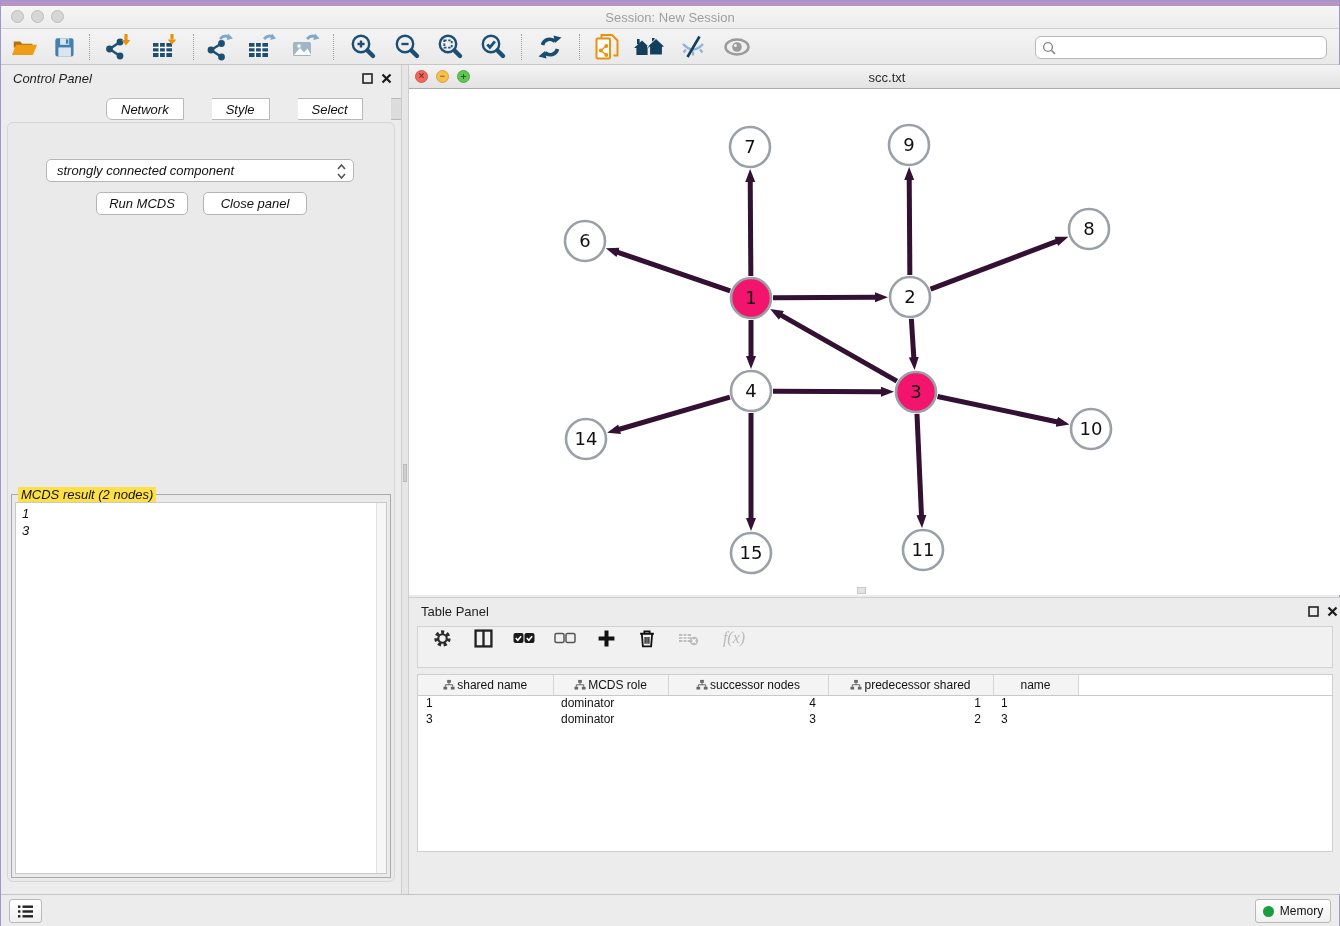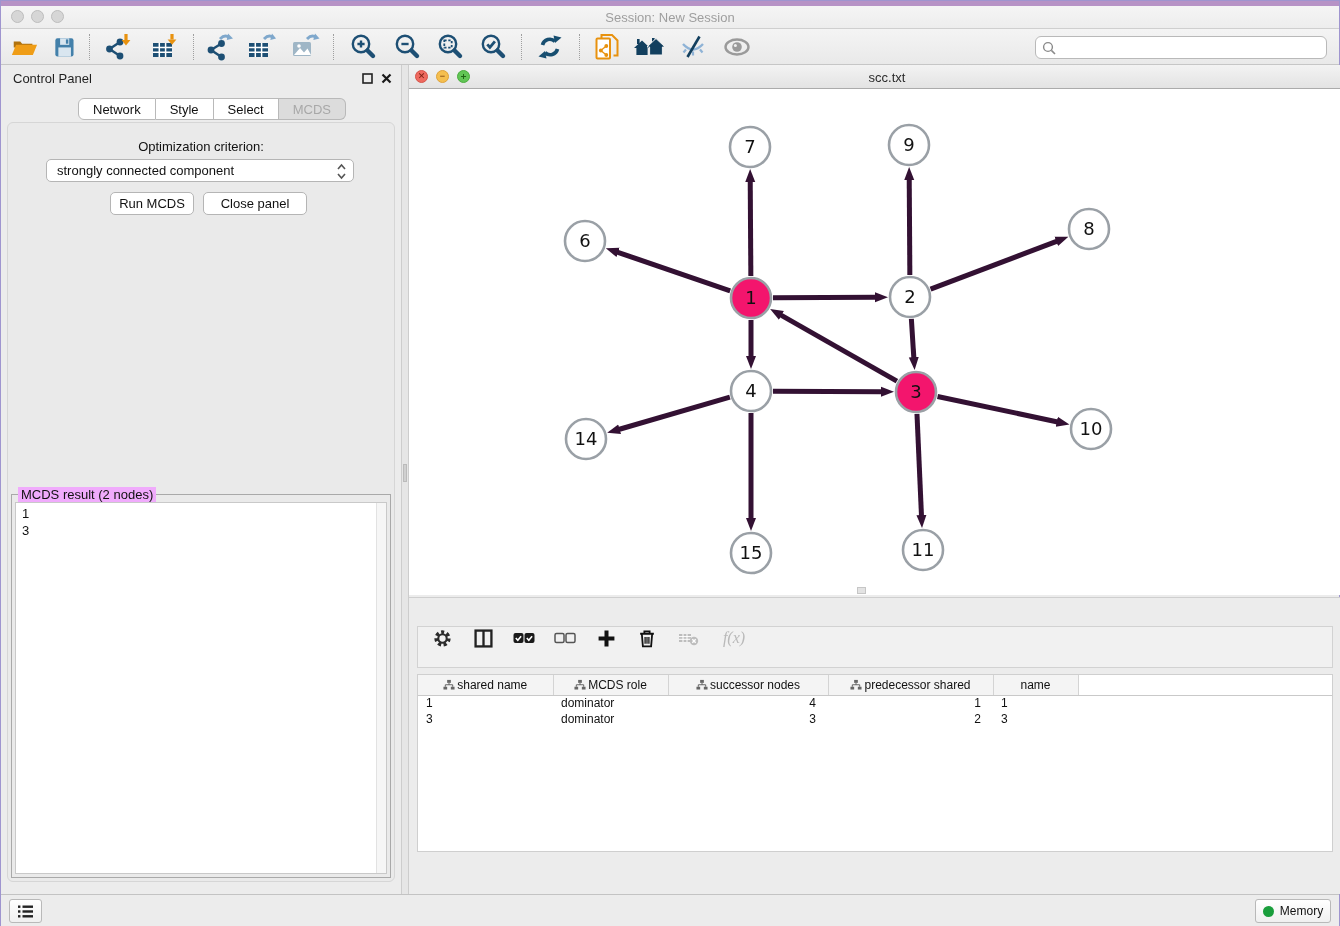--- a/index.html
+++ b/index.html
@@ -19,46 +19,46 @@
   
   .toolbar { position:absolute; left:0; top:28px; width:100%; height:36px;
     background:linear-gradient(#f4f4f4,#e9e9e9); border-bottom:1px solid #c6c6c6; }
   .tb-btn { position:absolute; top:3px; width:34px; height:30px; display:flex; align-items:center; justify-content:center; }
   .tb-sep { position:absolute; top:5px; height:26px; border-left:1px dotted #9f9f9f; }
   .search-wrap { position:absolute; right:12px; top:7px; width:292px; height:23px; background:#fff;
     border:1px solid #b9b9b9; border-radius:6px; display:flex; align-items:center; padding-left:5px; }
   .search-wrap input { border:none; outline:none; flex:1; height:18px; font-size:12px; background:transparent; }
 
   
-  .control-panel { position:absolute; left:0; top:64px; width:400px; height:829px; background:#ececec; }
+  .control-panel { position:absolute; left:0; top:64px; width:400px; height:829px; background:#ececec;font-style:italic; }
   .panel-head { position:absolute; left:0; top:0; width:100%; height:26px; }
   .panel-title { position:absolute; left:12px; top:6px; font-size:13px; color:#1f1f1f; }
   .panel-ctrl { position:absolute; top:7px; width:13px; height:13px; display:flex; align-items:center; justify-content:center; }
   .cp-body { position:absolute; left:6px; top:57px; width:388px; height:760px;
     background:#eaeaea; border:1px solid #d6d6d6; border-radius:6px; }
 
   .seg { position:absolute; display:flex; }
   .seg .seg-btn { height:22px; font-size:13px; color:#111; background:#fff; border:1px solid #b9b9b9;
-    border-left:none; display:flex; align-items:center; justify-content:center; padding:0 14px; }
+    border-left:none; display:flex; align-items:center; justify-content:center; padding:0 14px;margin-left:28px; }
   .seg .seg-btn:first-child { border-left:1px solid #b9b9b9; border-radius:6px 0 0 6px; }
   .seg .seg-btn:last-child { border-radius:0 6px 6px 0; }
   .seg .seg-btn.selected { background:#dcdcdc; color:#a8a8a8; }
   .cp-tabs { left:77px; top:33px; }
 
   .opt-label { position:absolute; left:0; top:74px; width:100%; text-align:center; font-size:13px; color:#111; }
   .criterion { position:absolute; left:45px; top:94px; width:308px; height:23px; background:#fff;
     border:1px solid #b5b5b5; border-radius:5px; font-size:13px; color:#111;
     display:flex; align-items:center; padding-left:10px; }
   .criterion svg { position:absolute; right:7px; top:3px; }
   .cp-btn { position:absolute; height:23px; background:#fff; border:1px solid #b5b5b5; border-radius:5px;
     font-size:13px; color:#111; display:flex; align-items:center; justify-content:center; }
 
   .result-box { position:absolute; left:10px; top:429px; width:380px; height:384px;
     border:1px solid #a9a9a9; }
-  .result-legend { position:absolute; left:6px; top:-8px; background:#f0abfc; padding:0 3px; font-size:13px; color:#111; }
+  .result-legend { position:absolute; left:6px; top:-8px; background:#fde047; padding:0 3px; font-size:13px; color:#111; }
   .result-text { position:absolute; left:3px; top:7px; right:3px; bottom:3px; background:#fff;
     border:1px solid #c9c9c9; font-size:13px; color:#111; line-height:17px; padding:2px 0 0 6px; white-space:pre-line; }
   .result-scroll { position:absolute; right:4px; top:8px; bottom:4px; width:10px; background:#f6f6f6; border-left:1px solid #e2e2e2; }
 
   
   .v-split { position:absolute; left:400px; top:64px; width:8px; height:829px; background:#e6e6e6;
     border-left:1px solid #cdcdcd; border-right:1px solid #cdcdcd; }
   .v-grip { position:absolute; left:1px; top:399px; width:4px; height:18px; background:#d0d0d0; border:1px solid #bbb; }
 
   
@@ -276,31 +276,30 @@
 
     <div class="seg cp-tabs">
       <div class="seg-btn">Network</div>
       <div class="seg-btn">Style</div>
       <div class="seg-btn">Select</div>
       <div class="seg-btn selected">MCDS</div>
     </div>
 
     <div class="cp-body"></div>
 
-    <div class="opt-label">Optimization criterion:</div>
 
     <div class="criterion">
       <span>strongly connected component</span>
       <svg width="9" height="17" viewBox="0 0 9 17">
         <path d="M1 6 L4.5 2 L8 6" fill="none" stroke="#555" stroke-width="1.6"></path>
         <path d="M1 11 L4.5 15 L8 11" fill="none" stroke="#555" stroke-width="1.6"></path>
       </svg>
     </div>
 
-    <div class="cp-btn" style="left:109px; top:127px; width:84px">Run MCDS</div>
+    <div class="cp-btn" style="left:95px; top:127px; width:92px">Run MCDS</div>
     <div class="cp-btn" style="left:202px; top:127px; width:104px">Close panel</div>
 
     <div class="result-box">
       <span class="result-legend">MCDS result (2 nodes)</span>
       <div class="result-text">1
 3</div>
       <div class="result-scroll"></div>
     </div>
   </div>
 
@@ -384,20 +383,33 @@
           <g>
             <circle cx="514" cy="461" r="20" fill="#ffffff" stroke="#9aa0a6" stroke-width="2.6"></circle>
             <text x="514" y="467" text-anchor="middle" font-size="18" font-family="&quot;DejaVu Sans&quot;, sans-serif" fill="#111111">11</text>
           </g>
         </g>
     </svg>
     <div class="h-grip"></div>
   </div>
 
   <div class="table-panel">
+    <div class="panel-head">
+      <span class="panel-title">Table Panel</span>
+      <span class="panel-ctrl" style="left:898px">
+        <svg width="11" height="11" viewBox="0 0 11 11">
+            <rect x="1" y="1" width="9" height="9" fill="none" stroke="#222" stroke-width="1.6"></rect>
+          </svg>
+      </span>
+      <span class="panel-ctrl" style="left:917px">
+        <svg width="11" height="11" viewBox="0 0 11 11">
+            <path d="M1.5 1.5 L9.5 9.5 M9.5 1.5 L1.5 9.5" stroke="#1a1a1a" stroke-width="2.2"></path>
+          </svg>
+      </span>
+    </div>
 
     <div class="tp-toolbar">
       <span class="tp-tool">
         <svg width="19" height="19" viewBox="0 0 18 18">
           <circle cx="9" cy="9" r="6" fill="none" stroke="#2b2b2b" stroke-width="3.4" stroke-dasharray="2.9 2.35"></circle>
           <circle cx="9" cy="9" r="4" fill="none" stroke="#2b2b2b" stroke-width="2"></circle>
         </svg>
       </span>
       <span class="tp-tool">
         <svg width="19" height="19" viewBox="0 0 18 18">

